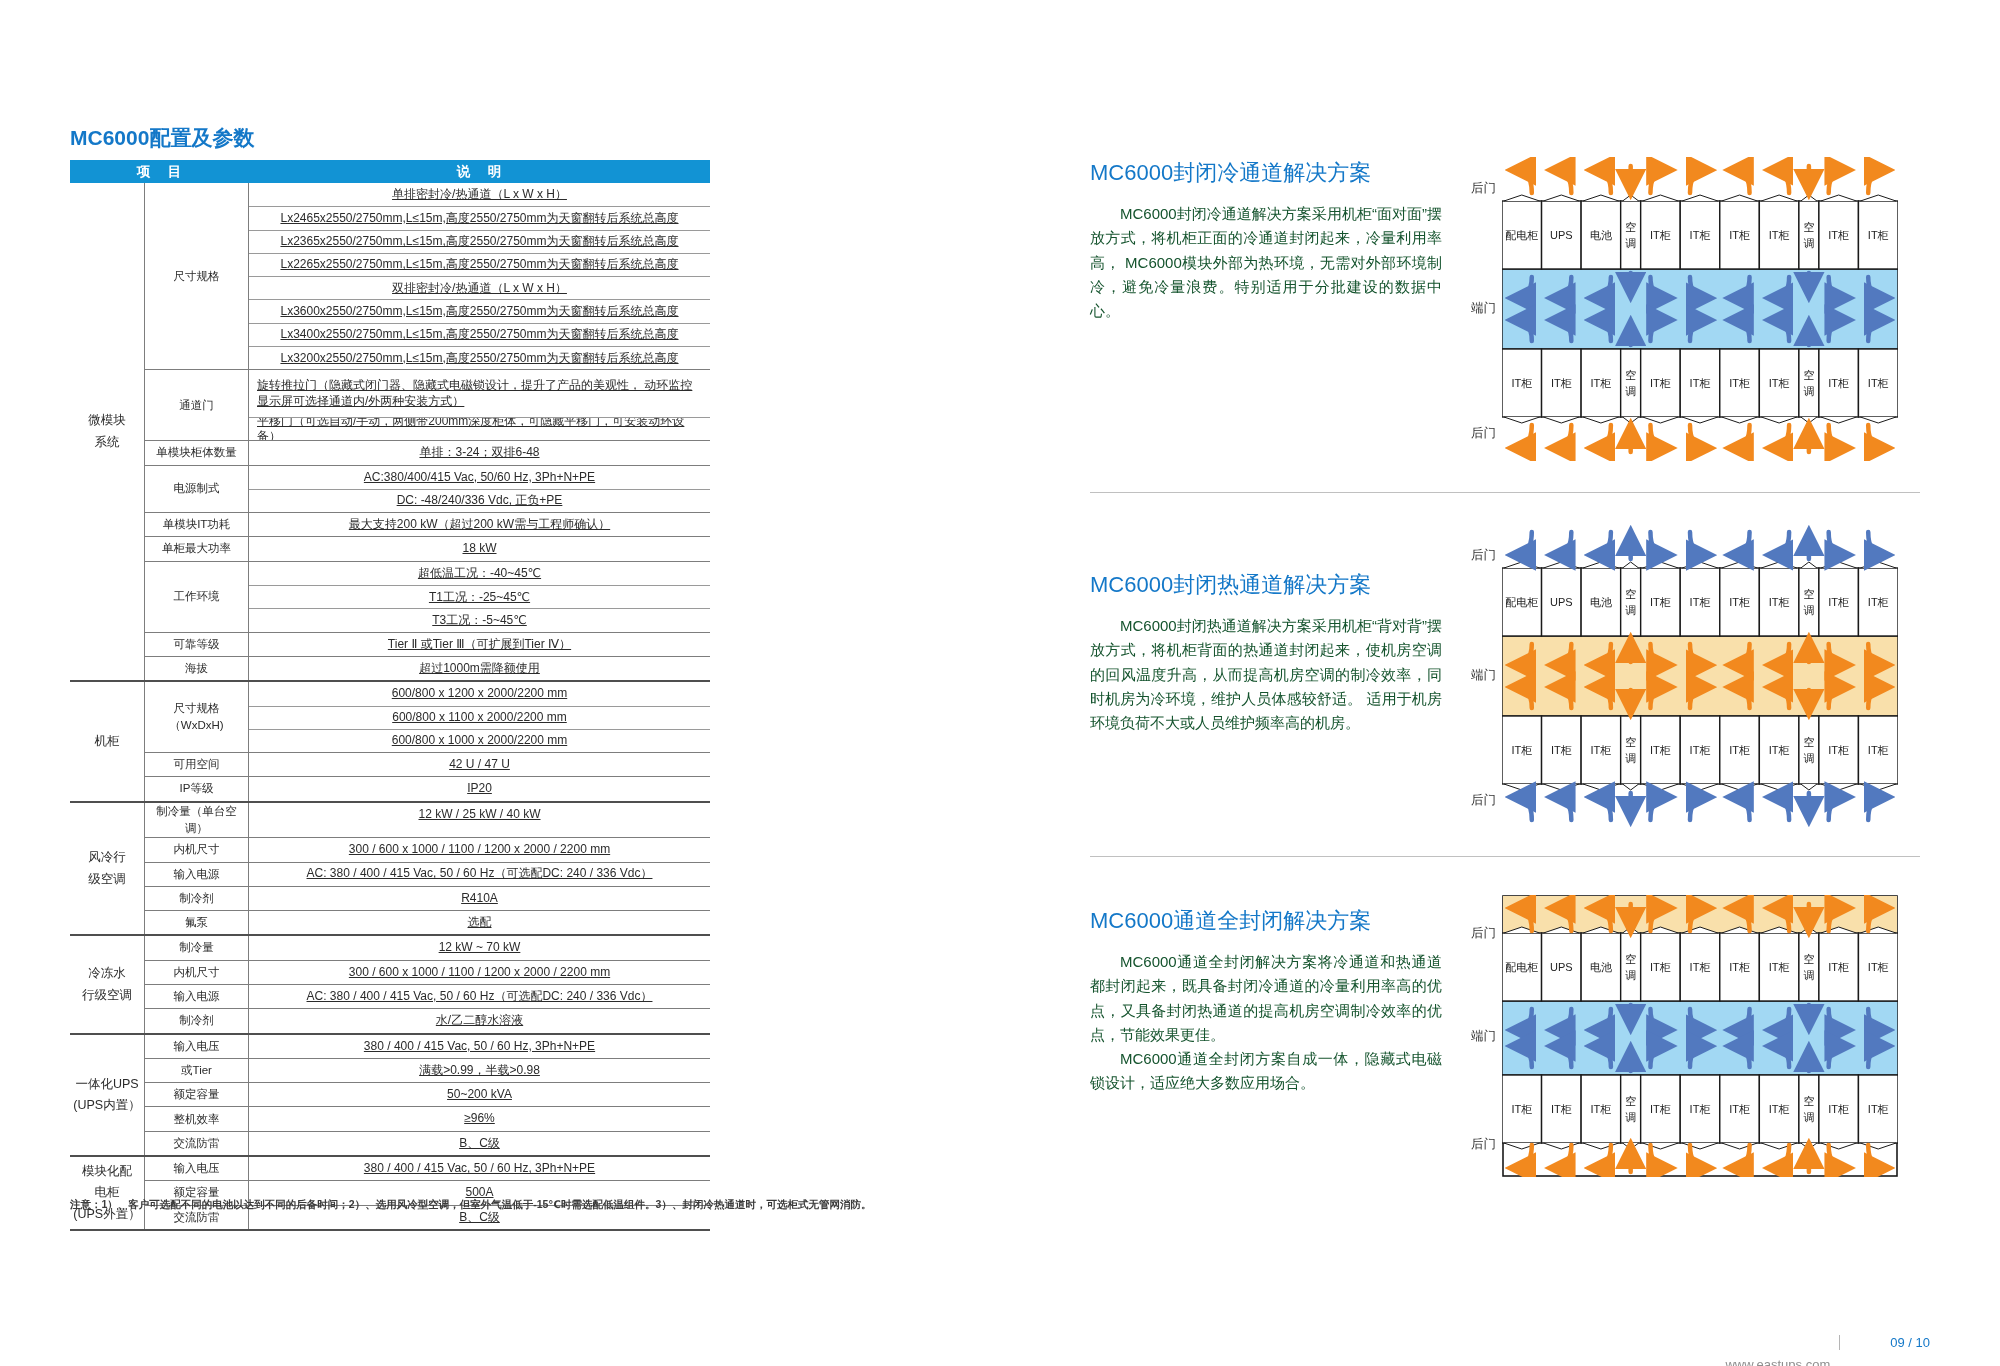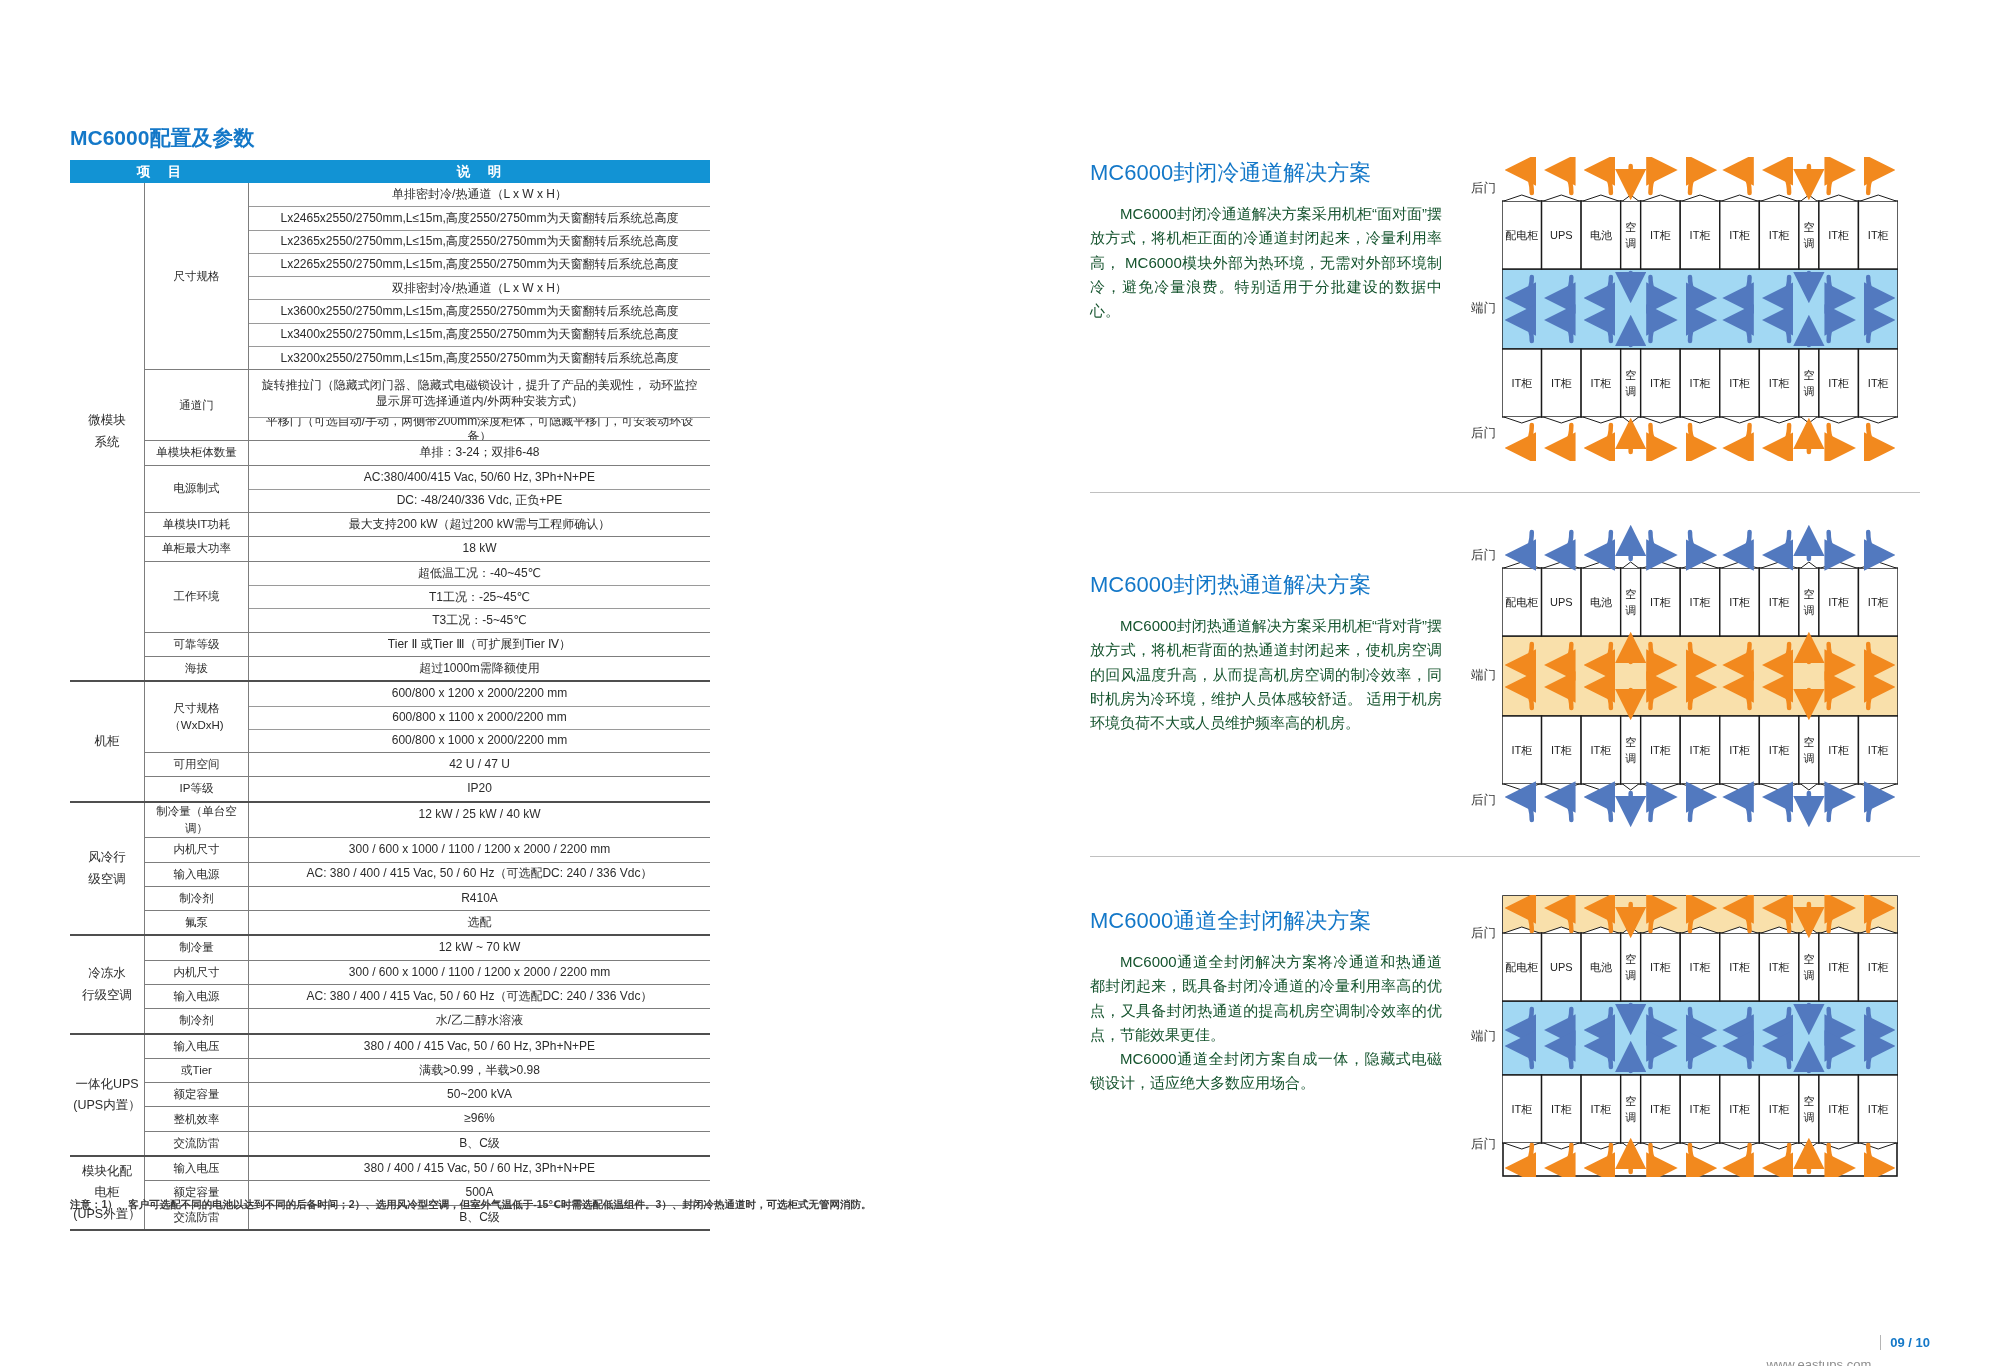--- a/index.html
+++ b/index.html
@@ -21,41 +21,41 @@
   .t-group{display:flex;}
   .t-group + .t-group{border-top:2px solid var(--line-dark);}
   .t-gcell{width:75px;border-right:1px solid var(--line);display:flex;align-items:center;justify-content:center;
            text-align:center;white-space:pre-line;font-size:12.5px;line-height:1.7;}
   .t-items{flex:1;display:flex;flex-direction:column;}
   .t-item{display:flex;}
   .t-item.bt{border-top:1px solid var(--line);}
   .t-icell{width:104px;border-right:1px solid var(--line);display:flex;align-items:center;justify-content:center;
            text-align:center;white-space:pre-line;font-size:11.5px;line-height:1.5;padding:0 1px;}
   .t-vals{flex:1;display:flex;flex-direction:column;}
-  .t-vrow{display:flex;align-items:center;justify-content:center;text-align:center;
-          padding:0 8px;line-height:1.28;overflow:hidden;}
+  .t-vrow{display:flex;align-items:center;justify-content:center;
+          padding:0 8px;line-height:1.28;overflow:hidden;text-decoration:underline;}
   .t-vrow.bt-light{border-top:1px solid var(--line-light);}
 
   .footnote{position:absolute;left:70px;top:1198px;width:850px;font-size:10.5px;font-weight:600;color:#3a3a3a;}
 
   
   .section{position:absolute;left:1090px;width:352px;}
   .section-title{font-size:22px;font-weight:500;color:var(--accent);margin-bottom:14px;}
   .section p{font-size:15px;color:#14532d;line-height:1.62;text-align:justify;text-indent:2em;}
   .sep{position:absolute;left:1090px;width:830px;height:1px;background:#c0c0c0;}
 
   .diag{position:absolute;left:1502px;width:396px;}
   .dlabel{position:absolute;left:1452px;width:44px;text-align:right;font-size:12.5px;color:#333;}
   .dt{font-size:11px;fill:#222;text-anchor:middle;font-family:"Liberation Sans","DejaVu Sans",sans-serif;}
 
   
   .footer{position:absolute;right:70px;top:1312px;display:flex;align-items:center;font-size:13px;}
   .footer .url{color:#8f8f8f;margin-top:45px;}
   .footer .fdiv{width:1px;height:15px;background:#b5b5b5;margin:0 9px;}
-  .footer .pageno{color:var(--accent);font-weight:bold;}
+  .footer .pageno{color:var(--accent);font-weight:normal;margin-left:41px;}
 </style>
 </head>
 <body>
 
 <div class="page">
 
   <div class="page-title">MC6000配置及参数</div>
 
   <div class="spec-table">
     <div class="t-header">

